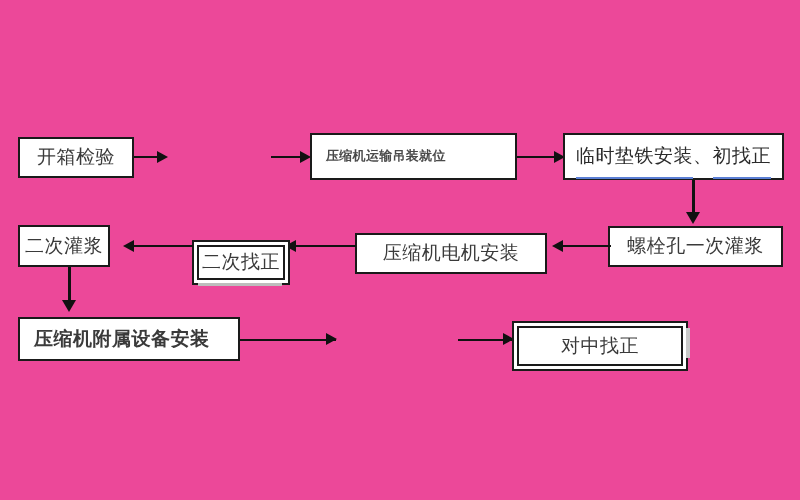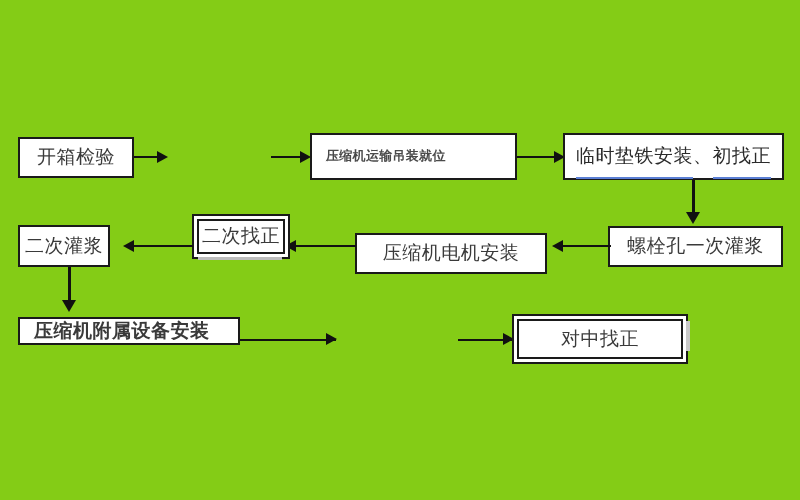--- a/index.html
+++ b/index.html
@@ -8,21 +8,21 @@
     background: #ffffff;
   }
   body {
     font-family: "Liberation Sans", "DejaVu Sans", sans-serif;
     color: #222222;
   }
   #canvas {
     position: relative;
     width: 800px;
     height: 500px;
-    background: #84cc16;
+    background: #ec4899;
     overflow: hidden;
   }
 
   
   .node {
     position: absolute;
     box-sizing: border-box;
     background: #ffffff;
     border: 2px solid #1a1a1a;
     display: flex;
@@ -164,46 +164,46 @@
   <div class="conn h" style="left:563px; top:245px; width:48px;"></div>
   <div class="arrow left" style="left:552px; top:240px;"></div>
 
   <div class="node" style="left:355px; top:233px; width:192px; height:41px;">
     <span>压缩机电机安装</span>
   </div>
 
   <div class="conn h" style="left:295px; top:245px; width:61px;"></div>
   <div class="arrow left" style="left:285px; top:240px;"></div>
 
-  <div class="node double shadowed-2" style="left:192px; top:214px; width:98px; height:45px;align-items:flex-end;">
+  <div class="node double shadowed-2" style="left:192px; top:240px; width:98px; height:45px;align-items:flex-end;">
     <span class="inner">
       <span>二次找正</span>
     </span>
   </div>
 
   <div class="conn h" style="left:133px; top:245px; width:60px;"></div>
   <div class="arrow left" style="left:123px; top:240px;"></div>
 
   <div class="node" style="left:18px; top:225px; width:92px; height:42px;">
     <span>二次灌浆</span>
   </div>
 
   <div class="conn v" style="left:68px; top:267px; width:3px; height:38px;"></div>
   <div class="arrow down" style="left:62px; top:300px;"></div>
 
-  <div class="node left-pad" style="left:18px; top:317px; width:222px; height:28px;">
+  <div class="node left-pad" style="left:18px; top:317px; width:222px; height:44px;">
     <span>压缩机附属设备安装</span>
   </div>
 
   <div class="conn h" style="left:240px; top:339px; width:96px;"></div>
   <div class="arrow right" style="left:326px; top:333px;"></div>
 
 
   <div class="conn h" style="left:458px; top:339px; width:55px;"></div>
   <div class="arrow right" style="left:503px; top:333px;"></div>
 
-  <div class="node double shadowed" style="left:512px; top:314px; width:176px; height:50px;">
+  <div class="node double shadowed" style="left:512px; top:321px; width:176px; height:50px;">
     <span class="inner">
       <span>对中找正</span>
     </span>
   </div>
 
 </div>
 
 </body></html>

